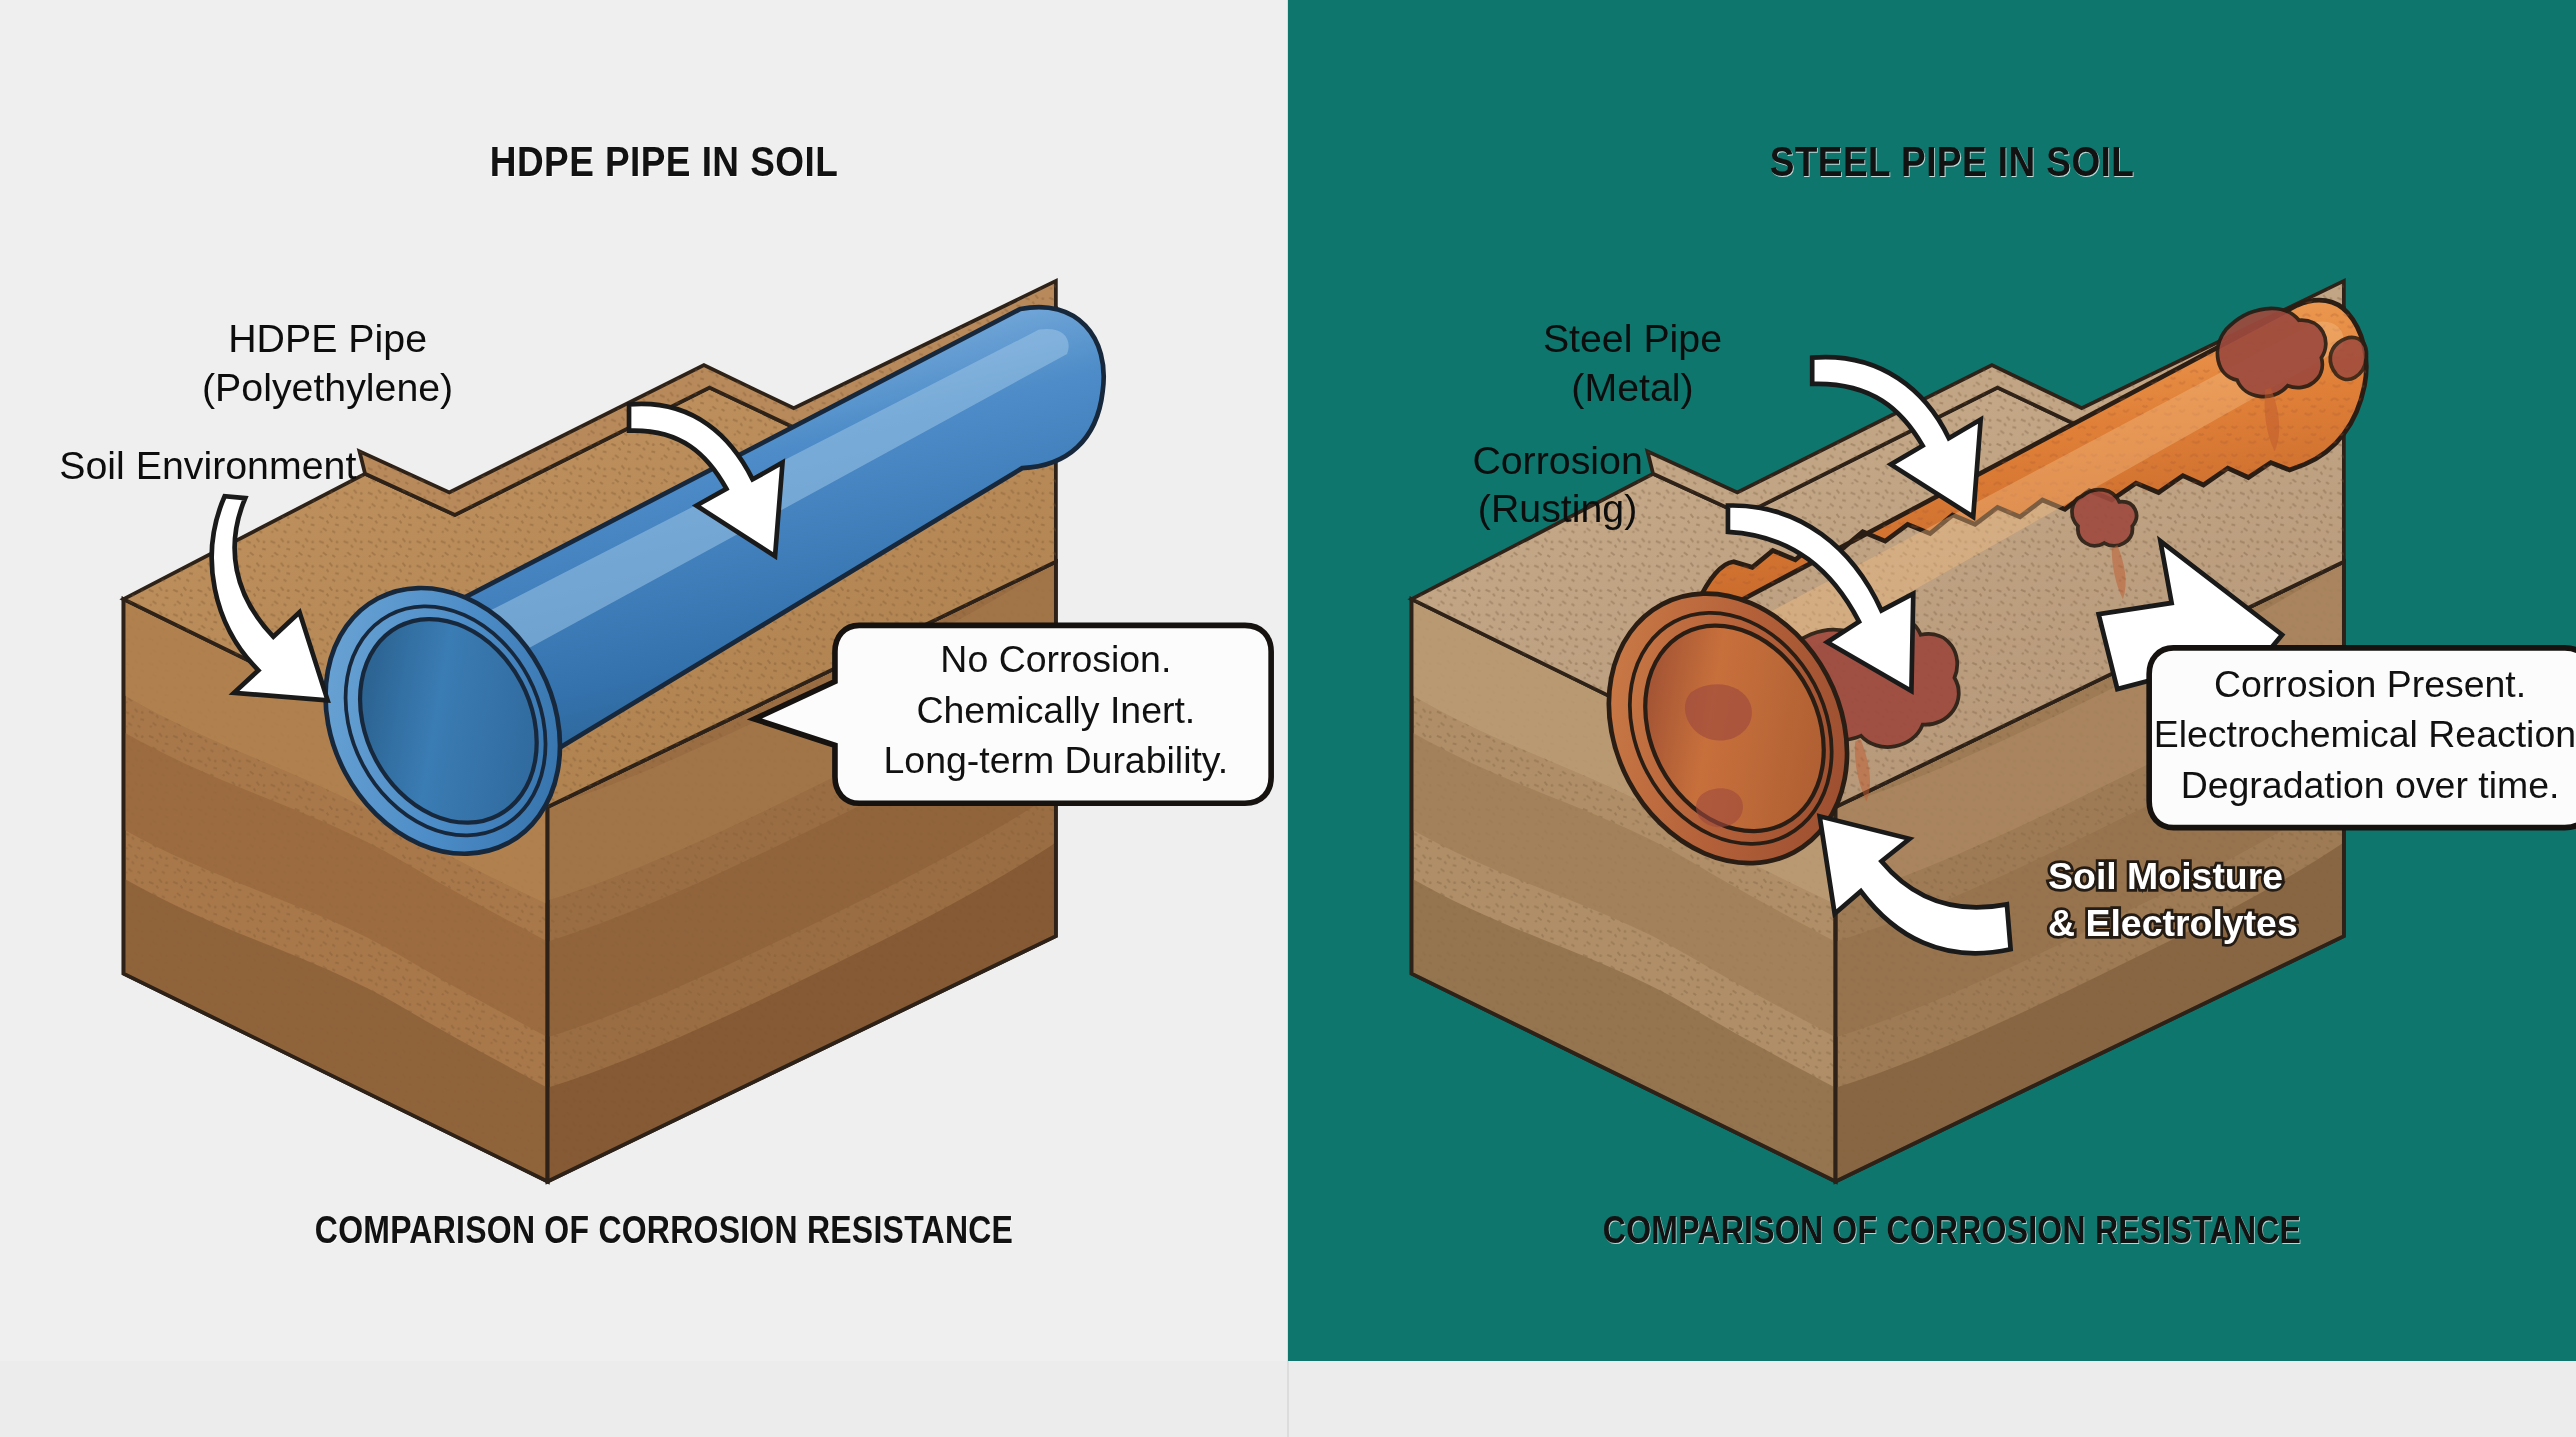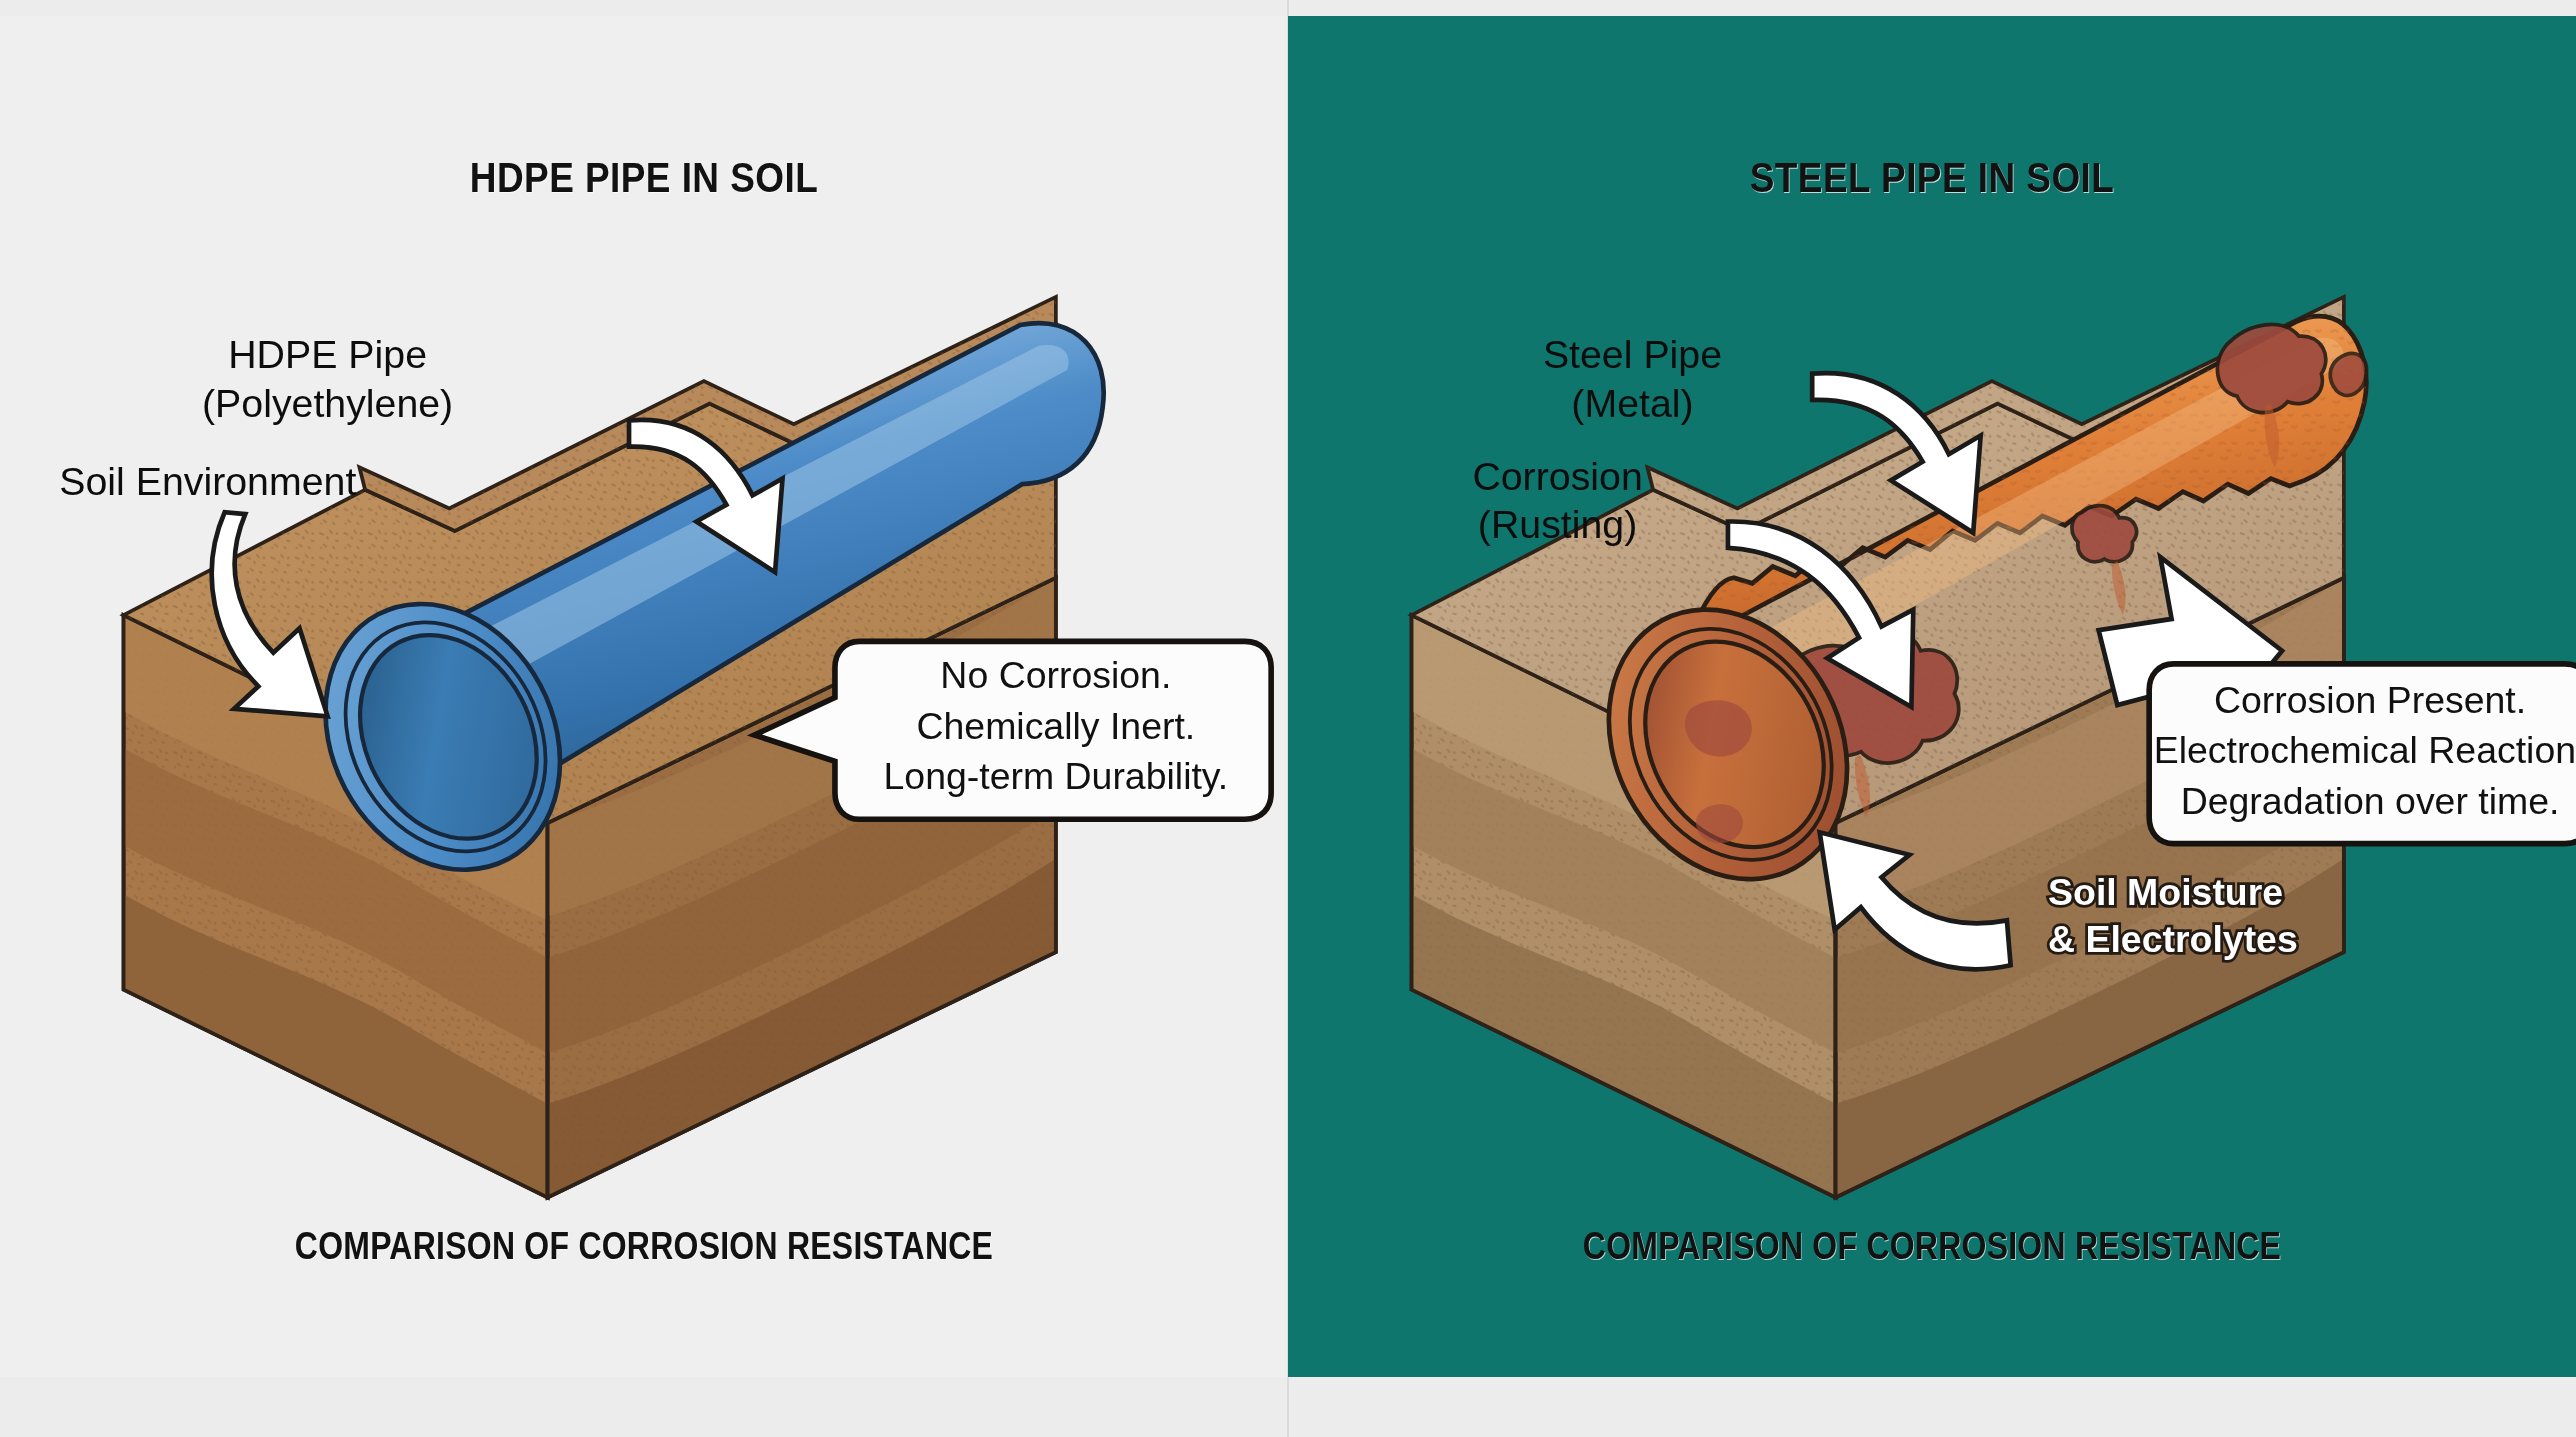--- a/index.html
+++ b/index.html
@@ -2,21 +2,21 @@
 <html style="font-size:15px"><head>
 <meta charset="utf-8">
 <style>
   html,body{margin:0;padding:0;}
   body{
     width:2576px;height:1438px;overflow:hidden;
     font-family:"Liberation Sans",sans-serif;
     background:#ececec;
   }
   .stage{position:relative;width:2576px;height:1438px;}
-  .panel{position:absolute;top:16px;height:1361px;width:1288px;}
+  .panel{position:absolute;top:0;height:1361px;width:1288px;padding-left:40px;}
   #panel-left{left:0;background:#efefef;}
   #panel-right{left:1288px;background:#0f766e;}
   .divider{position:absolute;left:1287px;top:0;width:1.9px;height:1438px;
            background:#dcdcdc;}
 
   .panel-title{
     position:absolute;top:137px;left:0;width:100%;
     text-align:center;font-weight:bold;font-size:43px;
     letter-spacing:0.5px;color:#121212;
     transform:scaleX(.86);transform-origin:center top;

